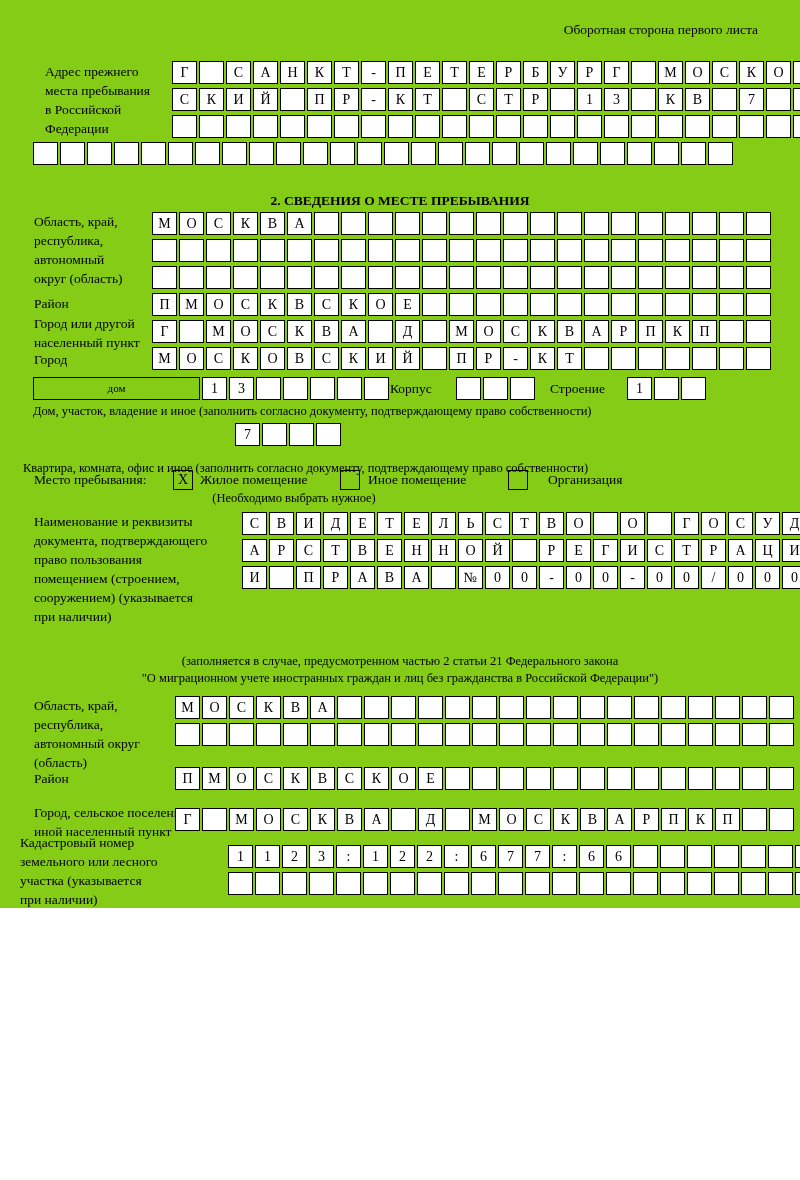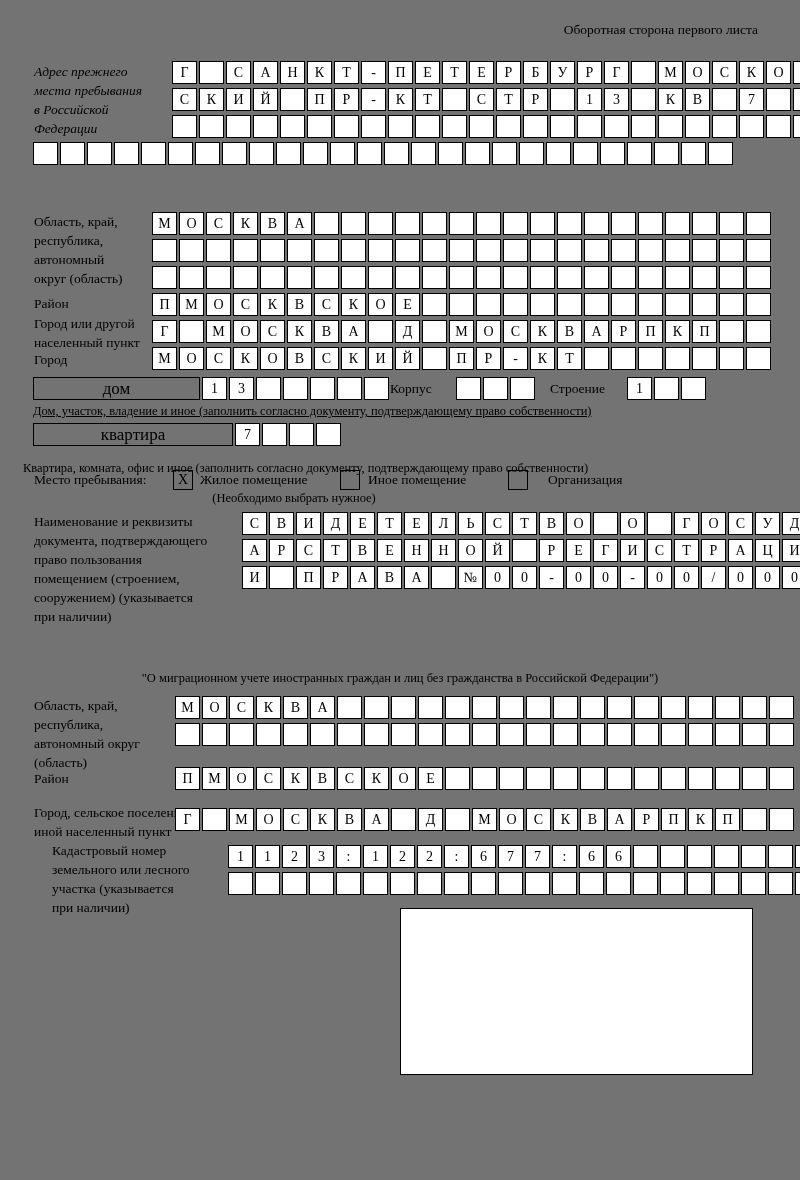--- a/index.html
+++ b/index.html
@@ -7,22 +7,22 @@
     padding: 0;
     background: #ffffff;
   }
   body {
     font-family: "Liberation Serif", serif;
     color: #000;
   }
   #page {
     position: relative;
     width: 800px;
-    height: 1180px;
-    background: #737373;
+    height: 908px;
+    background: #84cc16;
     overflow: hidden;
   }
   .hdr-right {
     position: absolute;
     right: 42px;
     top: 22px;
     font-size: 13.5px;
   }
   .lbl {
     position: absolute;
@@ -54,21 +54,21 @@
     text-align: center;
     font-family: "Liberation Serif", serif;
     background: #fff;
   }
   .cell:last-child { margin-right: 0; }
   .box-wide {
     position: absolute;
     border: 1px solid #000;
     box-sizing: border-box;
     height: 23px;
-    font-size: 17px;
+    font-size: 11px;
     line-height: 21px;
     text-align: center;
   }
   .inline-lbl {
     position: absolute;
     font-size: 13.5px;
     line-height: 23px;
   }
   .chk {
     width: 20px;
@@ -94,21 +94,21 @@
     line-height: 16px;
   }
 </style>
 </head>
 <body>
 
 <div id="page">
 
   <div class="hdr-right">Оборотная сторона первого листа</div>
 
-  <div class="lbl" style="left:34px; top:62px;font-style:italic;">Адрес прежнего
+  <div class="lbl" style="left:45px; top:62px;">Адрес прежнего
 места пребывания
 в Российской
 Федерации</div>
 
   <div class="row" id="prev-row-0" style="left:172px; top:61px;">
       <div class="cell">Г</div>
       <div class="cell"></div>
       <div class="cell">С</div>
       <div class="cell">А</div>
       <div class="cell">Н</div>
@@ -207,20 +207,21 @@
       <div class="cell"></div>
       <div class="cell"></div>
       <div class="cell"></div>
       <div class="cell"></div>
       <div class="cell"></div>
       <div class="cell"></div>
       <div class="cell"></div>
     </div>
 
 
+  <div class="center bold" style="left:0px; top:192px; width:800px; font-size:13.5px;">2. СВЕДЕНИЯ О МЕСТЕ ПРЕБЫВАНИЯ</div>
 
   <div class="lbl" style="left:34px; top:212px;">Область, край,
 республика,
 автономный
 округ (область)</div>
   <div class="row" id="reg-row-0" style="left:152px; top:212px;">
       <div class="cell">М</div>
       <div class="cell">О</div>
       <div class="cell">С</div>
       <div class="cell">К</div>
@@ -393,23 +394,22 @@
       <div class="cell"></div>
       <div class="cell"></div>
     </div>
   <div class="inline-lbl" style="left:550px; top:377px;">Строение</div>
   <div class="row" id="stroenie-cells" style="left:627px; top:377px;">
       <div class="cell">1</div>
       <div class="cell"></div>
       <div class="cell"></div>
     </div>
 
-  <div class="lbl small" style="left:33px; top:402px;text-decoration:underline;">Дом, участок, владение и иное (заполнить согласно документу, подтверждающему право собственности)</div>
-
-  <div class="box-wide" style="left:33px; top:423px; width:200px;">квартира</div>
+  <div class="lbl small" style="left:33px; top:402px;">Дом, участок, владение и иное (заполнить согласно документу, подтверждающему право собственности)</div>
+
   <div class="row" id="flat-cells" style="left:235px; top:423px;">
       <div class="cell">7</div>
       <div class="cell"></div>
       <div class="cell"></div>
       <div class="cell"></div>
     </div>
   <div class="lbl small" style="left:23px; top:448px;margin-top:11px;">Квартира, комната, офис и иное (заполнить согласно документу, подтверждающему право собственности)</div>
 
   <div class="inline-lbl" style="left:34px; top:468px;">Место пребывания:</div>
   <div style="position:absolute; left:173px; top:470px;" class="chk">Х</div>
@@ -489,20 +489,21 @@
       <div class="cell">0</div>
       <div class="cell">-</div>
       <div class="cell">0</div>
       <div class="cell">0</div>
       <div class="cell">/</div>
       <div class="cell">0</div>
       <div class="cell">0</div>
       <div class="cell">0</div>
     </div>
 
+  <div class="footnote" style="left:33px; top:653px; width:734px;">(заполняется в случае, предусмотренном частью 2 статьи 21 Федерального закона</div>
   <div class="footnote" style="left:33px; top:670px; width:734px;">"О миграционном учете иностранных граждан и лиц без гражданства в Российской Федерации")</div>
 
   <div class="lbl" style="left:34px; top:696px;">Область, край,
 республика,
 автономный округ
 (область)</div>
   <div class="row" id="areg-row-0" style="left:175px; top:696px;">
       <div class="cell">М</div>
       <div class="cell">О</div>
       <div class="cell">С</div>
@@ -601,21 +602,21 @@
       <div class="cell">В</div>
       <div class="cell">А</div>
       <div class="cell">Р</div>
       <div class="cell">П</div>
       <div class="cell">К</div>
       <div class="cell">П</div>
       <div class="cell"></div>
       <div class="cell"></div>
     </div>
 
-  <div class="lbl" style="left:52px; top:833px;margin-top:8px;">Кадастровый номер
+  <div class="lbl" style="left:20px; top:833px;">Кадастровый номер
 земельного или лесного
 участка (указывается
 при наличии)</div>
   <div class="row" id="cad-row-0" style="left:228px; top:845px;">
       <div class="cell">1</div>
       <div class="cell">1</div>
       <div class="cell">2</div>
       <div class="cell">3</div>
       <div class="cell">:</div>
       <div class="cell">1</div>

